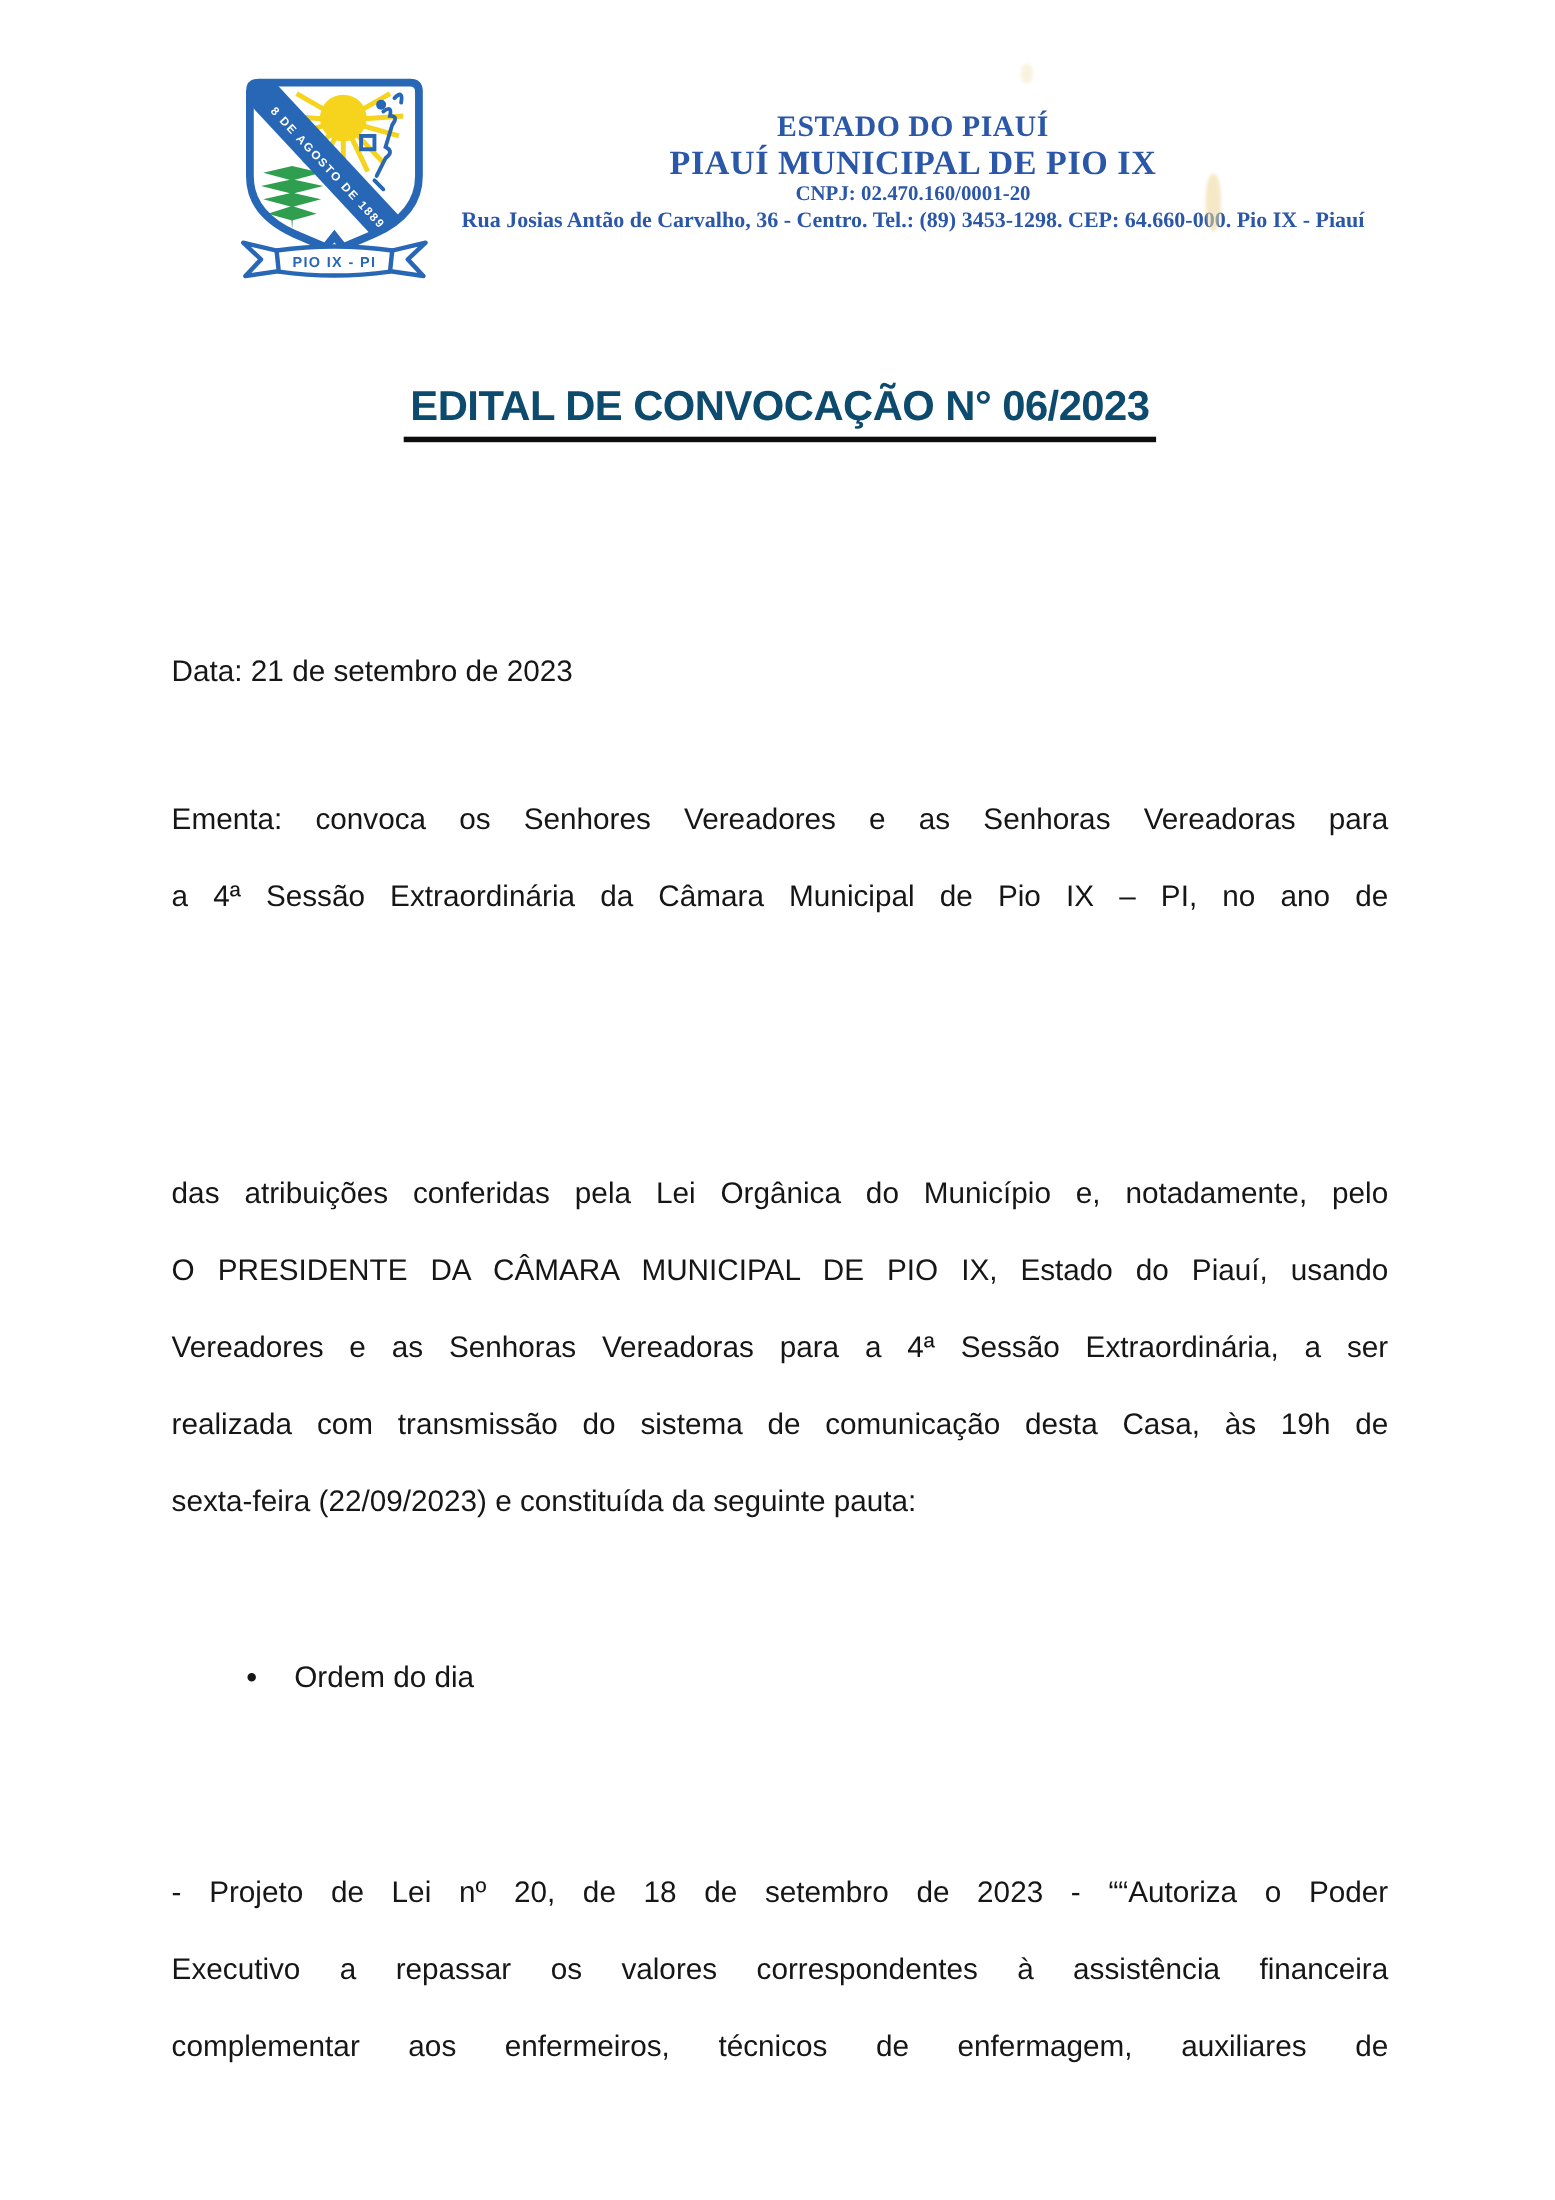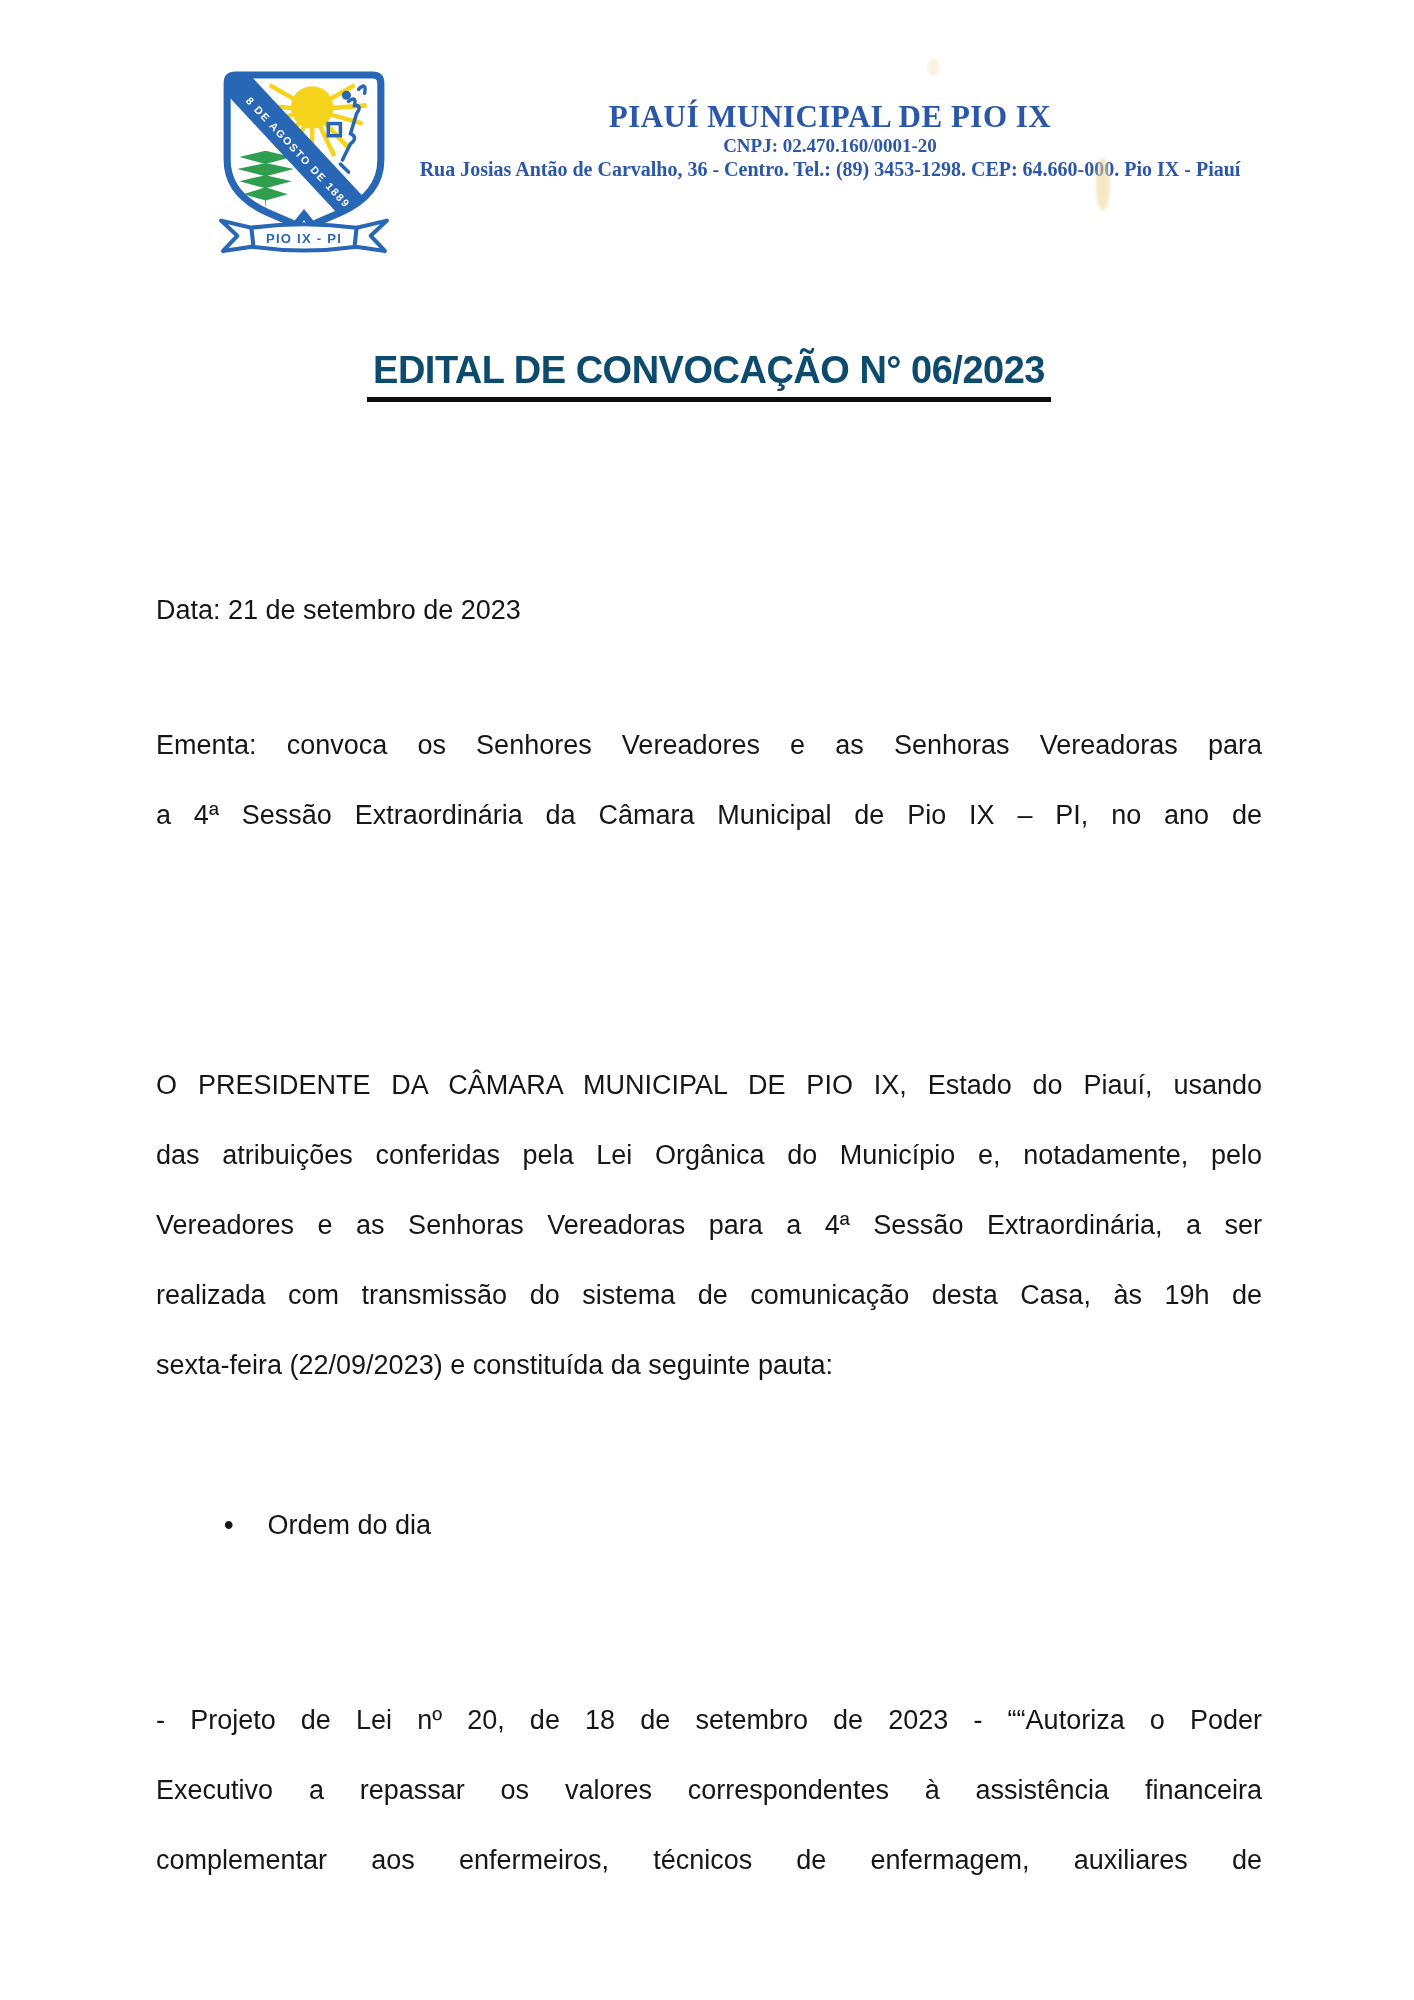--- a/index.html
+++ b/index.html
@@ -89,20 +89,21 @@
 
     <g stroke="#2767b6" stroke-width="4" fill="#ffffff" stroke-linejoin="round">
       <path d="M42,160 L8,152 L24,167 L10,182 L44,177 Z"></path>
       <path d="M138,160 L172,152 L156,167 L170,182 L136,177 Z"></path>
       <path d="M38,159 Q90,152 142,159 L140,178 Q90,185 40,178 Z"></path>
     </g>
     <text x="90" y="174" text-anchor="middle" font-size="13" font-weight="bold" fill="#2767b6" letter-spacing="1.2" font-family="Liberation Sans, sans-serif">PIO IX - PI</text>
   </svg>
 
   <div id="org-block">
+    <div class="org1">ESTADO DO PIAUÍ</div>
     <div class="org2">PIAUÍ MUNICIPAL DE PIO IX</div>
     <div class="org-cnpj">CNPJ: 02.470.160/0001-20</div>
     <div class="org-addr">Rua Josias Antão de Carvalho, 36 - Centro. Tel.: (89) 3453-1298. CEP: 64.660-000. Pio IX - Piauí</div>
   </div>
 
   <div class="smudge s1"></div>
   <div class="smudge s2"></div>
 
   <div id="title-wrap">
     <span>EDITAL DE CONVOCAÇÃO N° 06/2023</span>
@@ -110,22 +111,22 @@
 
   <main id="doc-body">
       <div class="para" style="top: 575px;">
         <div class="tline"><span class="b">Data: 21 de setembro de 2023</span></div>
       </div>
       <div class="para" style="top: 710px;">
         <div class="tline just"><span>Ementa: </span><span class="b">convoca os Senhores Vereadores e as Senhoras Vereadoras para</span></div>
         <div class="tline just"><span class="b">a 4ª Sessão Extraordinária da Câmara Municipal de Pio IX – PI, no ano de</span></div>
       </div>
       <div class="para" style="top: 1050px;">
+        <div class="tline just"><span>das atribuições conferidas pela Lei Orgânica do Município e, notadamente, pelo</span></div>
         <div class="tline just"><span>O PRESIDENTE DA CÂMARA MUNICIPAL DE PIO IX, Estado do Piauí, usando</span></div>
-        <div class="tline just"><span>das atribuições conferidas pela Lei Orgânica do Município e, notadamente, pelo</span></div>
         <div class="tline just"><span>Vereadores e as Senhoras Vereadoras para a 4ª Sessão Extraordinária, a ser</span></div>
         <div class="tline just"><span>realizada com transmissão do sistema de comunicação desta Casa, às 19h de</span></div>
         <div class="tline"><span>sexta-feira (22/09/2023) e constituída da seguinte pauta:</span></div>
       </div>
       <div class="para" style="top: 1490px;">
         <div class="tline bullet-line"><span class="bullet">•</span><span class="b">Ordem do dia</span></div>
       </div>
       <div class="para" style="top: 1685px;">
         <div class="tline just"><span class="b">- Projeto de Lei nº 20, de 18 de setembro de 2023</span><span> - ““Autoriza o Poder</span></div>
         <div class="tline just"><span>Executivo a repassar os valores correspondentes à assistência financeira</span></div>

